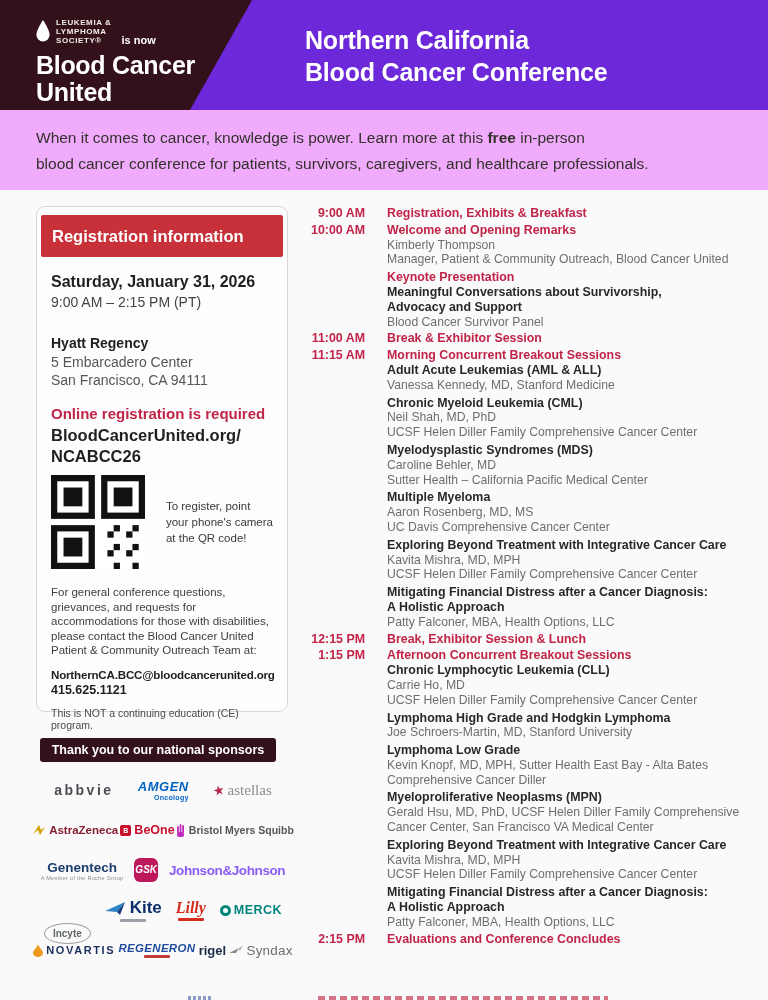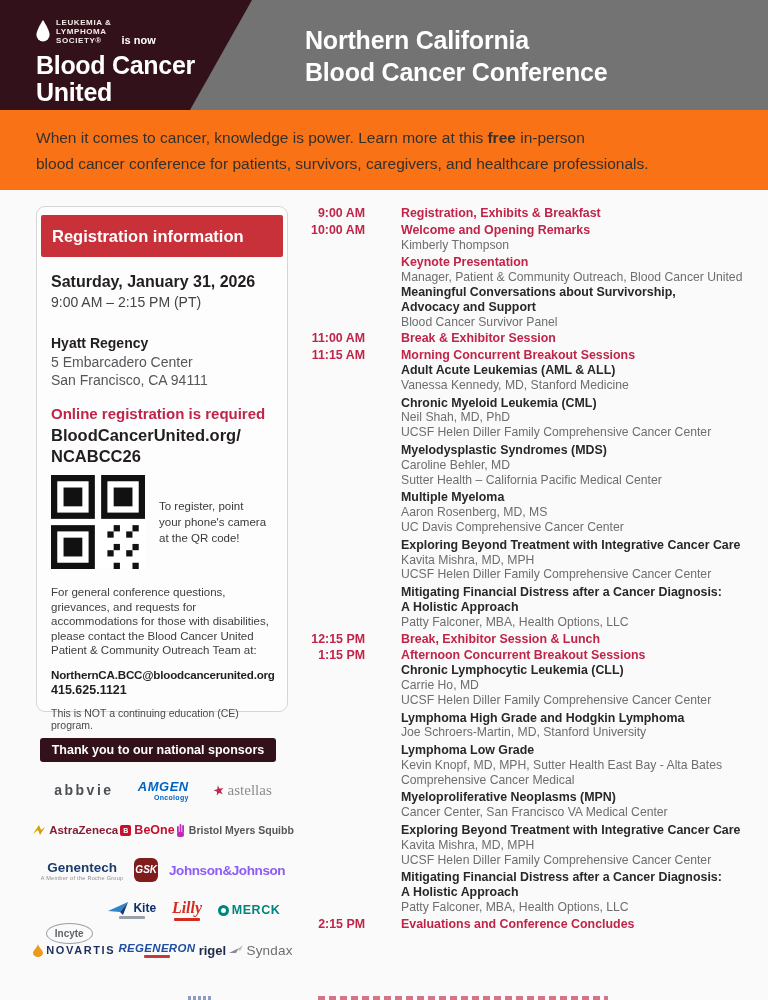--- a/index.html
+++ b/index.html
@@ -1,49 +1,49 @@
 <!DOCTYPE html>
 <html><head>
 <meta charset="utf-8">
 <style>
   html,body{margin:0;padding:0;background:#fff;}
   .page{position:relative;width:768px;height:1000px;overflow:hidden;background:#fbfafa;
         font-family:"Liberation Sans",sans-serif;color:#2a2729;}
 
   
-  .header{position:absolute;left:0;top:0;width:768px;height:110px;background:#737373;text-decoration:underline;}
+  .header{position:absolute;left:0;top:0;width:768px;height:110px;background:#6d28d9;text-decoration:underline;}
   .header-wedge{position:absolute;left:0;top:0;width:260px;height:110px;background:#33111a;
         clip-path:polygon(0 0,252px 0,190px 110px,0 110px);}
   .lls-block{position:absolute;left:36px;top:18px;display:flex;align-items:flex-start;}
   .droplet{width:14px;height:22px;margin-right:6px;margin-top:2px;}
   .lls-lines{color:#f2ece9;font-size:8px;font-weight:700;letter-spacing:.6px;line-height:9px;}
   .isnow{color:#fff;font-size:11px;font-weight:700;margin-left:10px;margin-top:16px;}
   .brand{position:absolute;left:36px;top:52px;color:#fff;font-size:25px;font-weight:700;
         letter-spacing:-.3px;line-height:27px;}
   .conf-title{position:absolute;left:305px;top:24px;color:#fff;font-size:25px;font-weight:700;
         line-height:32px;letter-spacing:-.2px;}
 
   
-  .intro{position:absolute;left:0;top:110px;width:768px;height:80px;background:#f97316;
+  .intro{position:absolute;left:0;top:110px;width:768px;height:80px;background:#f0abfc;
         color:#34302b;font-size:15.5px;line-height:26px;padding:15px 0 0 36px;box-sizing:border-box;}
   .intro b{font-weight:700;}
 
   
   .reg-card{position:absolute;left:36px;top:206px;width:252px;height:506px;background:#fdfdfd;
         border:1.5px solid #d8d6d4;border-radius:9px;box-sizing:border-box;}
   .reg-bar{margin:8px 4px 0 4px;height:42px;background:#c8313a;border-radius:2px;
         color:#fff;font-size:16.5px;font-weight:700;line-height:42px;padding-left:11px;}
   .reg-body{padding:16px 14px 0 14px;}
   .reg-date{font-size:16px;font-weight:700;color:#221e20;}
   .reg-time{font-size:14px;color:#454446;margin-top:3px;}
   .reg-venue{font-size:14px;font-weight:700;color:#221e20;margin-top:25px;}
   .reg-addr{font-size:14px;color:#55565a;line-height:18px;margin-top:2px;}
   .reg-online{font-size:15px;font-weight:600;color:#c02448;margin-top:16px;}
   .reg-url{font-size:16.5px;font-weight:700;color:#221e20;line-height:21px;margin-top:3px;}
-  .qr-row{display:flex;align-items:center;margin-top:8px;}
+  .qr-row{display:flex;align-items:center;margin-top:8px;justify-content:space-between;}
   .qr-box{width:94px;height:94px;background:#fff;flex:0 0 auto;}
   .qr-caption{font-size:11.5px;color:#3a3a3c;line-height:16px;margin-left:14px;}
   .reg-para{font-size:11.5px;color:#3f4043;line-height:14.5px;margin-top:16px;}
   .reg-email{font-size:11.6px;font-weight:700;color:#221e20;margin-top:10px;letter-spacing:-.2px;}
   .reg-phone{font-size:12.5px;font-weight:700;color:#221e20;margin-top:2px;}
   .reg-disc{font-size:10.5px;color:#4a4a4c;margin-top:10px;}
 
   
   .sponsor-bar{position:absolute;left:40px;top:738px;width:236px;height:24px;background:#33111a;
         border-radius:3px;color:#fff;font-size:12.5px;font-weight:700;text-align:center;line-height:24px;}
@@ -58,41 +58,41 @@
   .logo-amgen .l-label{font-size:13px;color:#0063c3;font-weight:800;font-style:italic;letter-spacing:.5px;}
   .logo-amgen .l-sub{color:#0063c3;font-size:7px;font-weight:700;align-self:flex-end;}
   .logo-astellas .l-label{font-family:Liberation Serif, serif;font-size:15px;color:#8c8c8e;}
   .star{color:#b7294f;font-size:13px;transform:rotate(-12deg);}
   .logo-astrazeneca .l-label{font-size:11.5px;color:#861d33;font-weight:600;}
   .logo-beone .l-label{font-size:12.5px;color:#c8102e;font-weight:800;}
   .beone-sq{width:11px;height:11px;background:#c8102e;border-radius:2px;color:#fff;font-size:7px;
         font-weight:700;line-height:11px;text-align:center;}
   .logo-bms .l-label{font-size:10.5px;color:#55565a;font-weight:600;}
   .logo-genentech .l-label{font-size:13.5px;color:#1b3d6d;font-weight:800;}
-  .logo-gsk .gsk-sq{width:24px;height:24px;background:#7f1d1d;border-radius:6px;color:#fff;
+  .logo-gsk .gsk-sq{width:24px;height:24px;background:#be185d;border-radius:6px;color:#fff;
         font-size:10px;font-weight:800;font-style:italic;line-height:24px;text-align:center;}
   .logo-jnj .l-label{font-size:13.5px;color:#8b5cf6;font-weight:700;letter-spacing:-.4px;}
   .logo-incyte .inc-oval{border:1.5px solid #9aa0a4;border-radius:50%;padding:4px 8px;
         font-size:10px;color:#5f6569;font-weight:600;margin-top:47px;}
-  .logo-kite .l-label{font-size:12px;color:#0c2f6b;font-weight:800;}
+  .logo-kite .l-label{font-size:17px;color:#0c2f6b;font-weight:800;}
   .logo-lilly .l-label{font-family:"Liberation Serif",serif;font-style:italic;font-size:16px;
         color:#d52b1e;font-weight:700;}
   .logo-merck .l-label{font-size:12.5px;color:#00857c;font-weight:800;letter-spacing:.5px;}
   .merck-ring{width:11px;height:11px;border:3px solid #00857c;border-radius:50%;box-sizing:border-box;}
   .logo-novartis .l-label{font-size:11px;color:#1b2f5e;font-weight:600;letter-spacing:1.6px;}
   .logo-regeneron .l-label{font-size:11.5px;color:#1f4ea1;font-weight:800;font-style:italic;letter-spacing:.3px;}
   .logo-rigel .l-label{font-size:13px;color:#1c2b4a;font-weight:700;}
   .logo-syndax .l-label{font-size:13.5px;color:#6d6e71;font-weight:500;letter-spacing:.2px;}
 
   
   .schedule{position:absolute;left:305px;top:206px;width:455px;}
   .srow{display:flex;margin-bottom:2px;}
   .stime{width:60px;flex:0 0 auto;text-align:right;color:#c02448;font-weight:700;
         font-size:12.4px;line-height:14.8px;margin-right:22px;}
-  .sentries{flex:1;margin-left:14px;}
+  .sentries{flex:1;}
   .entry{font-size:12.2px;line-height:14.8px;white-space:nowrap;}
   .entry.red{color:#c02448;font-weight:700;font-size:12.4px;}
   .entry.bold{color:#2a2729;font-weight:700;font-size:12.4px;}
   .entry.gray{color:#6d6e71;}
   .entry.mt{margin-top:3px;}
 
   
   .clip-blue{position:absolute;left:188px;top:996px;width:24px;height:4px;
         background:repeating-linear-gradient(90deg,#8c9cc4 0 3px,transparent 3px 5px);}
   .clip-red{position:absolute;left:318px;top:996px;width:290px;height:4px;opacity:.85;
@@ -315,22 +315,22 @@
         <div class="stime">9:00 AM</div>
         <div class="sentries">
           <div class="entry red">Registration, Exhibits &amp; Breakfast</div>
         </div>
       </div>
       <div class="srow">
         <div class="stime">10:00 AM</div>
         <div class="sentries">
           <div class="entry red">Welcome and Opening Remarks</div>
           <div class="entry gray">Kimberly Thompson</div>
+          <div class="entry gray">Manager, Patient &amp; Community Outreach, Blood Cancer United</div>
           <div class="entry red mt">Keynote Presentation</div>
-          <div class="entry gray">Manager, Patient &amp; Community Outreach, Blood Cancer United</div>
           <div class="entry bold">Meaningful Conversations about Survivorship,</div>
           <div class="entry bold">Advocacy and Support</div>
           <div class="entry gray">Blood Cancer Survivor Panel</div>
         </div>
       </div>
       <div class="srow">
         <div class="stime">11:00 AM</div>
         <div class="sentries">
           <div class="entry red">Break &amp; Exhibitor Session</div>
         </div>
@@ -368,22 +368,23 @@
         <div class="stime">1:15 PM</div>
         <div class="sentries">
           <div class="entry red">Afternoon Concurrent Breakout Sessions</div>
           <div class="entry bold">Chronic Lymphocytic Leukemia (CLL)</div>
           <div class="entry gray">Carrie Ho, MD</div>
           <div class="entry gray">UCSF Helen Diller Family Comprehensive Cancer Center</div>
           <div class="entry bold mt">Lymphoma High Grade and Hodgkin Lymphoma</div>
           <div class="entry gray">Joe Schroers-Martin, MD, Stanford University</div>
           <div class="entry bold mt">Lymphoma Low Grade</div>
           <div class="entry gray">Kevin Knopf, MD, MPH, Sutter Health East Bay - Alta Bates</div>
-          <div class="entry gray">Comprehensive Cancer Medical</div>
+          <div class="entry gray">Comprehensive Cancer Diller</div>
           <div class="entry bold mt">Myeloproliferative Neoplasms (MPN)</div>
+          <div class="entry gray">Gerald Hsu, MD, PhD, UCSF Helen Diller Family Comprehensive</div>
           <div class="entry gray">Cancer Center, San Francisco VA Medical Center</div>
           <div class="entry bold mt">Exploring Beyond Treatment with Integrative Cancer Care</div>
           <div class="entry gray">Kavita Mishra, MD, MPH</div>
           <div class="entry gray">UCSF Helen Diller Family Comprehensive Cancer Center</div>
           <div class="entry bold mt">Mitigating Financial Distress after a Cancer Diagnosis:</div>
           <div class="entry bold">A Holistic Approach</div>
           <div class="entry gray">Patty Falconer, MBA, Health Options, LLC</div>
         </div>
       </div>
       <div class="srow">

